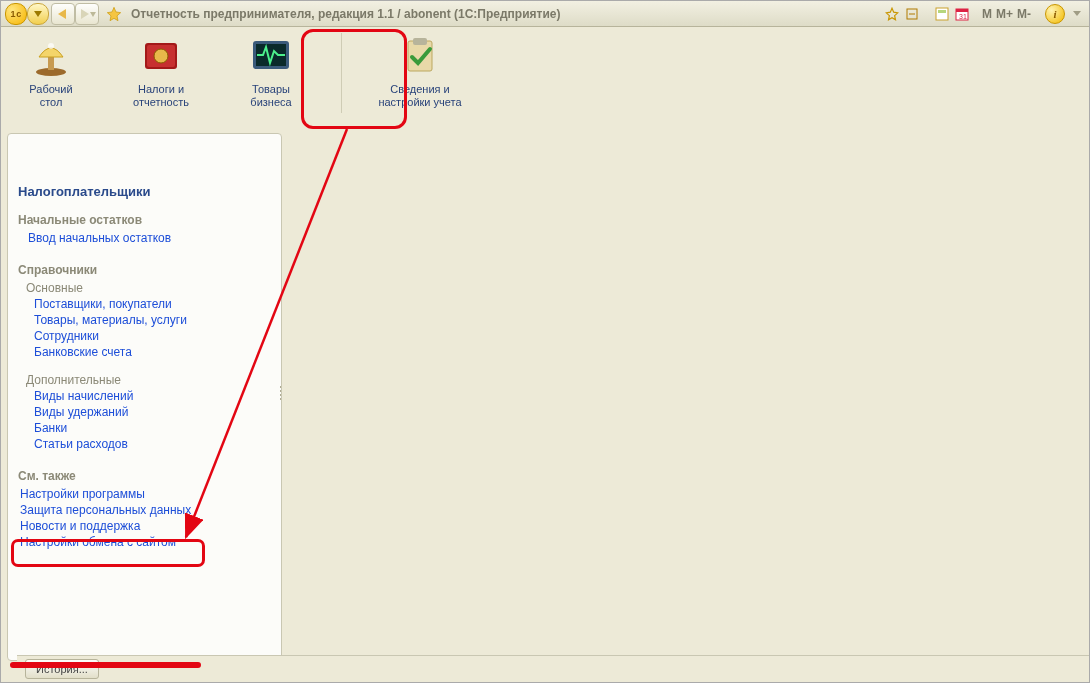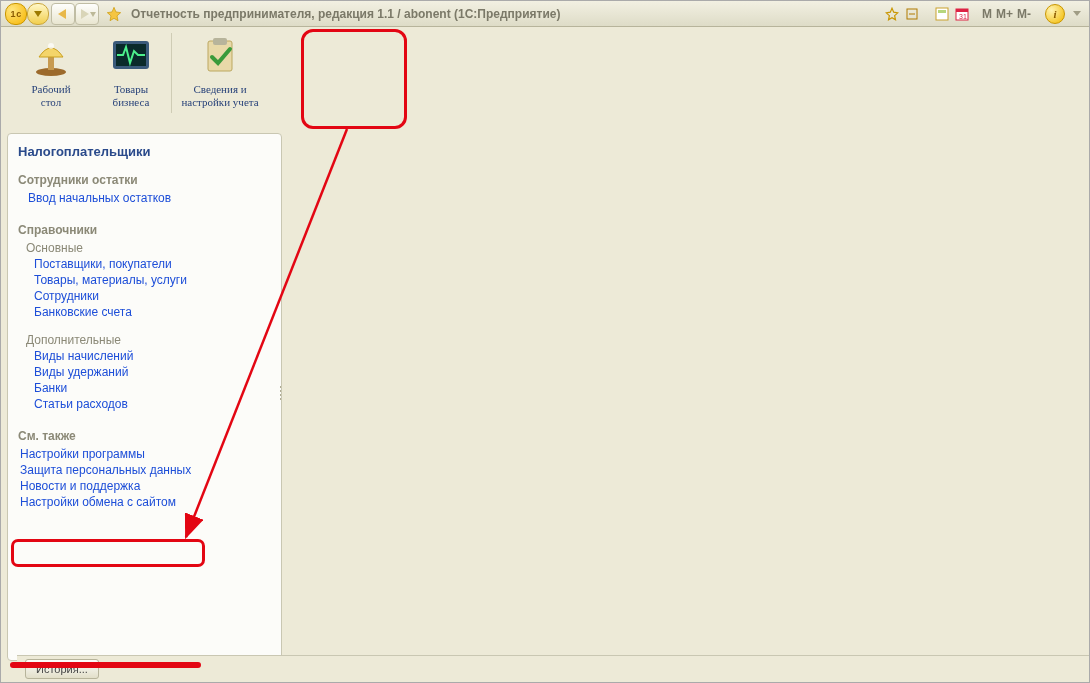--- a/index.html
+++ b/index.html
@@ -8,30 +8,30 @@
   
   .titlebar{height:25px;background:linear-gradient(#f2f0e2,#dedcc7);border-bottom:1px solid #b7b49b;display:flex;align-items:center;padding:0 4px;}
   .tb-btn{width:22px;height:20px;border:1px solid #c0bda4;border-radius:4px;background:linear-gradient(#fefefc,#e9e6d0);display:flex;align-items:center;justify-content:center;font-size:11px;color:#777;cursor:default;}
   .tb-btn.round{border-radius:10px;width:20px;height:20px;}
   .tb-btn.yellow{background:radial-gradient(circle at 30% 30%,#ffe680,#f7b500);border-color:#c99600;}
   .title-text{margin-left:6px;color:#7b7968;font-weight:bold;font-size:12px;white-space:nowrap;overflow:hidden;}
   .titlebar-right{margin-left:auto;display:flex;align-items:center;gap:4px;}
   .sq-ico{width:16px;height:16px;display:flex;align-items:center;justify-content:center;font-size:11px;}
 
   
-  .sections{height:98px;background:#edead7;display:flex;align-items:flex-start;padding:6px 10px 0 10px;position:relative;font-family:Liberation Serif, serif;}
+  .sections{height:98px;background:#edead7;display:flex;align-items:flex-start;padding:6px 10px 0 10px;gap:30px;position:relative;}
   .section-item{display:flex;flex-direction:column;align-items:center;width:80px;text-align:center;font-size:11px;color:#29437a;line-height:13px;cursor:default;}
   .section-icon{width:44px;height:44px;margin-bottom:6px;display:flex;align-items:center;justify-content:center;}
   .nav-separator{width:1px;height:80px;background:#cfccb5;}
   .highlight-box{position:absolute;border:3px solid #e30613;border-radius:12px;pointer-events:none;}
 
   
   .workspace{display:flex;height:calc(100% - 25px - 98px - 26px);}
   .sidebar{width:275px;background:#fcfcf9;border:1px solid #c9c7b2;border-radius:4px;margin:2px 0 2px 6px;padding:10px 2px 4px 10px;box-sizing:border-box;overflow:hidden;position:relative;}
-  .sb-title{font-weight:bold;color:#2a4a8b;font-size:13px;margin-bottom:14px;}
+  .sb-title{font-weight:bold;color:#2a4a8b;font-size:13px;margin-bottom:14px;margin-top:40px;}
   .sb-group{color:#8b8977;font-weight:bold;margin:6px 0 4px 0;font-size:12px;}
   .sb-subgroup{color:#8b8977;margin:2px 0 2px 8px;font-size:12px;}
   .sb-link{color:#1d4ed8;margin:2px 0 2px 16px;font-size:12px;cursor:default;}
   .sb-link.l0{margin-left:2px;}
   .sb-link.l1{margin-left:10px;}
   .sb-spacer{height:10px;}
   .content{flex:1;background:#edead7;position:relative;}
   .drag-dots{position:absolute;right:-3px;top:48%;width:4px;display:flex;flex-direction:column;gap:2px;}
   .drag-dots div{width:2px;height:2px;background:#b0ad95;}
 
@@ -126,20 +126,31 @@
         <ellipse cx="22" cy="39" rx="15" ry="4" fill="#9c6a2c"></ellipse>
         <rect x="19" y="24" width="6" height="13" fill="#c79a50"></rect>
         <path d="M10 24 Q22 6 34 24 Z" fill="#f4d56a" stroke="#caa020"></path>
         <circle cx="22" cy="13" r="3" fill="#fff" opacity="0.7"></circle>
       </svg>
     </div>
     <span>Рабочий</span>
     <span>стол</span>
   </div>
 
+  <div class="section-item">
+    <div class="section-icon">
+      <svg width="44" height="44" viewBox="0 0 44 44">
+        <rect x="6" y="10" width="32" height="26" rx="3" fill="#a31919"></rect>
+        <rect x="8" y="12" width="28" height="22" rx="2" fill="#c73030"></rect>
+        <circle cx="22" cy="23" r="7" fill="#e8b84a" stroke="#8a5a00"></circle>
+      </svg>
+    </div>
+    <span>Налоги и</span>
+    <span>отчетность</span>
+  </div>
 
   <div class="section-item">
     <div class="section-icon">
       <svg width="44" height="44" viewBox="0 0 44 44">
         <rect x="4" y="8" width="36" height="28" rx="3" fill="#3a5a7a"></rect>
         <rect x="7" y="11" width="30" height="22" fill="#0a2a2a"></rect>
         <polyline points="8,22 14,22 17,14 21,30 25,18 29,22 36,22" fill="none" stroke="#4cf08c" stroke-width="2"></polyline>
       </svg>
     </div>
     <span>Товары</span>
@@ -160,21 +171,21 @@
     <span>настройки учета</span>
   </div>
 
   <div class="highlight-box" style="left:300px;top:2px;width:100px;height:94px;"></div>
 </div>
 
 <div class="workspace">
   <div class="sidebar">
     <div class="sb-title">Налогоплательщики</div>
 
-    <div class="sb-group">Сотрудники остатки</div>
+    <div class="sb-group">Начальные остатков</div>
     <div class="sb-link l1">Ввод начальных остатков</div>
     <div class="sb-spacer"></div>
 
     <div class="sb-group">Справочники</div>
     <div class="sb-subgroup">Основные</div>
     <div class="sb-link">Поставщики, покупатели</div>
     <div class="sb-link">Товары, материалы, услуги</div>
     <div class="sb-link">Сотрудники</div>
     <div class="sb-link">Банковские счета</div>
     <div class="sb-spacer"></div>

